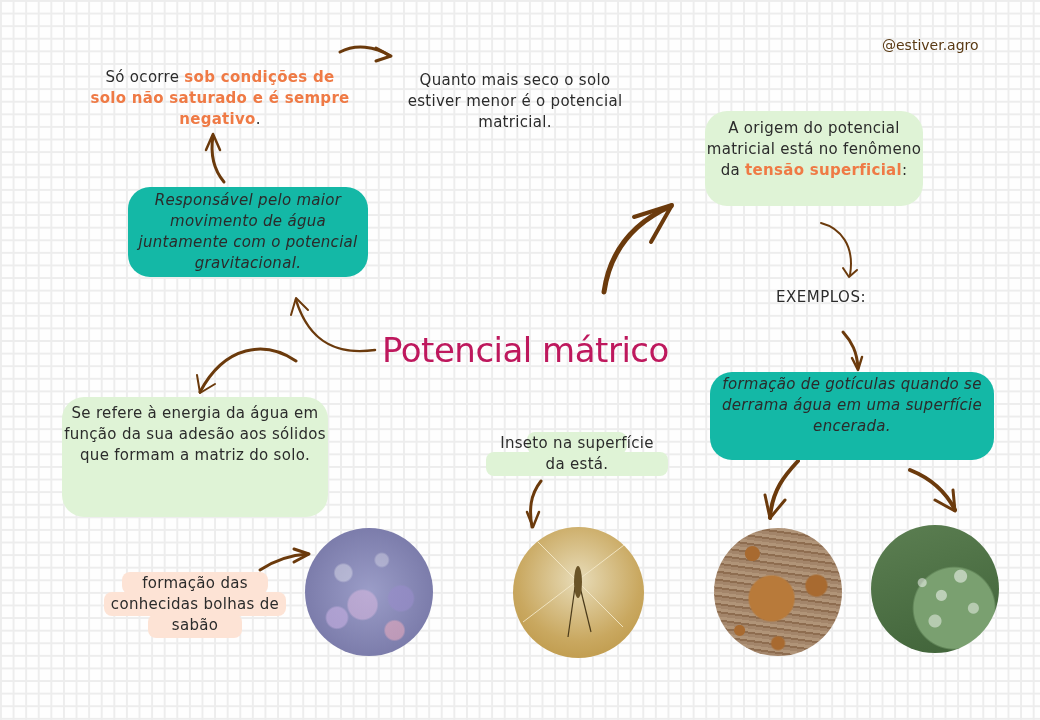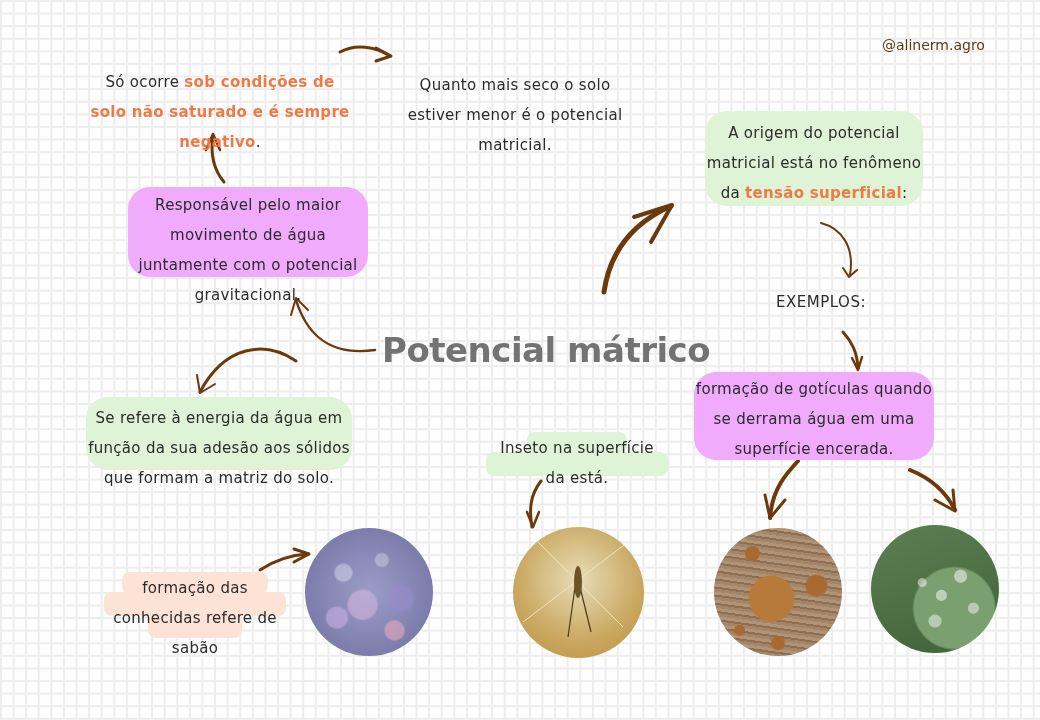--- a/index.html
+++ b/index.html
@@ -10,34 +10,34 @@
     background-image:
       linear-gradient(to right, #ededed 1.5px, transparent 1.5px),
       linear-gradient(to bottom, #ededed 1.5px, transparent 1.5px);
     background-size: 12.6px 12.6px;
     font-family: "DejaVu Sans", sans-serif;
     color: #2a2a2a;
   }
   .abs { position: absolute; }
   .txt {
     font-size: 15px;
-    line-height: 30px;
+    line-height: 21px;
     text-align: center;
     letter-spacing: 0.3px;
     color: #2b2b2b;
   }
   .hl { color: #ef7a45; font-weight: bold; }
   .box { border-radius: 22px; padding: 6px 0; }
   .green { background: #dff3d6; }
-  .peach { background: #f0abfc; }
+  .peach { background: #14b8a6; font-style: italic; }
   .title {
     font-family: "DejaVu Sans", sans-serif;
-    font-weight: bold;
+    font-weight: normal;
     font-size: 34px;
-    color: #737373;
+    color: #be185d;
     letter-spacing: -0.5px;
     text-align: center;
   }
   .handle { font-size: 14px; color: #5a3a14; }
   .circle { border-radius: 50%; overflow: hidden; }
   svg.arrows { position: absolute; left: 0; top: 0; width: 1040px; height: 720px; pointer-events: none; }
 </style>
 </head>
 <body>
 
@@ -94,56 +94,56 @@
       <path d="M527 512 L 533 527 L 539 512" stroke-width="2.5"></path>
     </g>
 
     <g>
       <path d="M260 570 C 275 560, 290 555, 308 554" stroke-width="3"></path>
       <path d="M294 549 L 309 554 L 294 562" stroke-width="3"></path>
     </g>
   </g>
 </svg>
 
-<div class="abs handle" style="left:882px; top:37px;">@alinerm.agro</div>
+<div class="abs handle" style="left:882px; top:37px;">@estiver.agro</div>
 
 <div class="abs txt" style="left:90px; top:67px; width:260px;">
   <span>Só ocorre </span><span class="hl">sob condições de solo não saturado e é sempre negativo</span><span>.</span>
 </div>
 
 <div class="abs txt" style="left:395px; top:70px; width:240px;">Quanto mais seco o solo estiver menor é o potencial matricial.</div>
 
 <div class="abs txt box peach" style="left:128px; top:187px; width:240px; height:90px; padding-top:3px;">Responsável pelo maior movimento de água juntamente com o potencial gravitacional.</div>
 
 <div class="abs txt box green" style="left:705px; top:111px; width:218px; height:95px; padding-top:7px;">
   <span>A origem do potencial matricial está no fenômeno da </span><span class="hl">tensão superficial</span><span>:</span>
 </div>
 
 <div class="abs txt" style="left:761px; top:287px; width:120px; letter-spacing:0.5px;">EXEMPLOS:</div>
 
 <div class="abs title" style="left:382px; top:330px;">Potencial mátrico</div>
 
-<div class="abs txt box green" style="left:62px; top:397px; width:266px; height:73px; padding-top:6px;margin-left:24px;">Se refere à energia da água em função da sua adesão aos sólidos que formam a matriz do solo.</div>
+<div class="abs txt box green" style="left:62px; top:397px; width:266px; height:120px; padding-top:6px;">Se refere à energia da água em função da sua adesão aos sólidos que formam a matriz do solo.</div>
 
-<div class="abs txt box peach" style="left:694px; top:372px; width:240px; height:88px; padding-top:2px;">formação de gotículas quando se derrama água em uma superfície encerada.</div>
+<div class="abs txt box peach" style="left:710px; top:372px; width:284px; height:88px; padding-top:2px;">formação de gotículas quando se derrama água em uma superfície encerada.</div>
 
 <div class="abs txt" style="left:484px; top:432px; width:186px;">
   <div style="position:relative;">
     <div style="position:absolute; left:43px; top:0; width:100px; height:22px; background:#dff3d6; border-radius:8px;"></div>
     <div style="position:absolute; left:2px; top:20px; width:182px; height:24px; background:#dff3d6; border-radius:8px;"></div>
     <div style="position:relative; padding:1px 12px; width:186px;">Inseto na superfície da está.</div>
   </div>
 </div>
 
 <div class="abs txt" style="left:100px; top:572px; width:190px;">
   <div style="position:relative;">
     <div style="position:absolute; left:22px; top:0; width:146px; height:22px; background:#fde3d5; border-radius:8px;"></div>
     <div style="position:absolute; left:4px; top:20px; width:182px; height:24px; background:#fde3d5; border-radius:8px;"></div>
     <div style="position:absolute; left:48px; top:42px; width:94px; height:24px; background:#fde3d5; border-radius:8px;"></div>
-    <div style="position:relative; padding:1px 10px;">formação das conhecidas refere de sabão</div>
+    <div style="position:relative; padding:1px 10px;">formação das conhecidas bolhas de sabão</div>
   </div>
 </div>
 
 <div class="abs circle" style="left:305px; top:528px; width:128px; height:128px;
   background:
     radial-gradient(circle at 30% 35%, rgba(255,255,255,0.35) 0 8px, transparent 10px),
     radial-gradient(circle at 60% 25%, rgba(255,255,255,0.3) 0 6px, transparent 8px),
     radial-gradient(circle at 45% 60%, rgba(210,180,220,0.6) 0 14px, transparent 16px),
     radial-gradient(circle at 75% 55%, rgba(150,140,200,0.7) 0 12px, transparent 14px),
     radial-gradient(circle at 25% 70%, rgba(190,170,220,0.7) 0 10px, transparent 12px),

